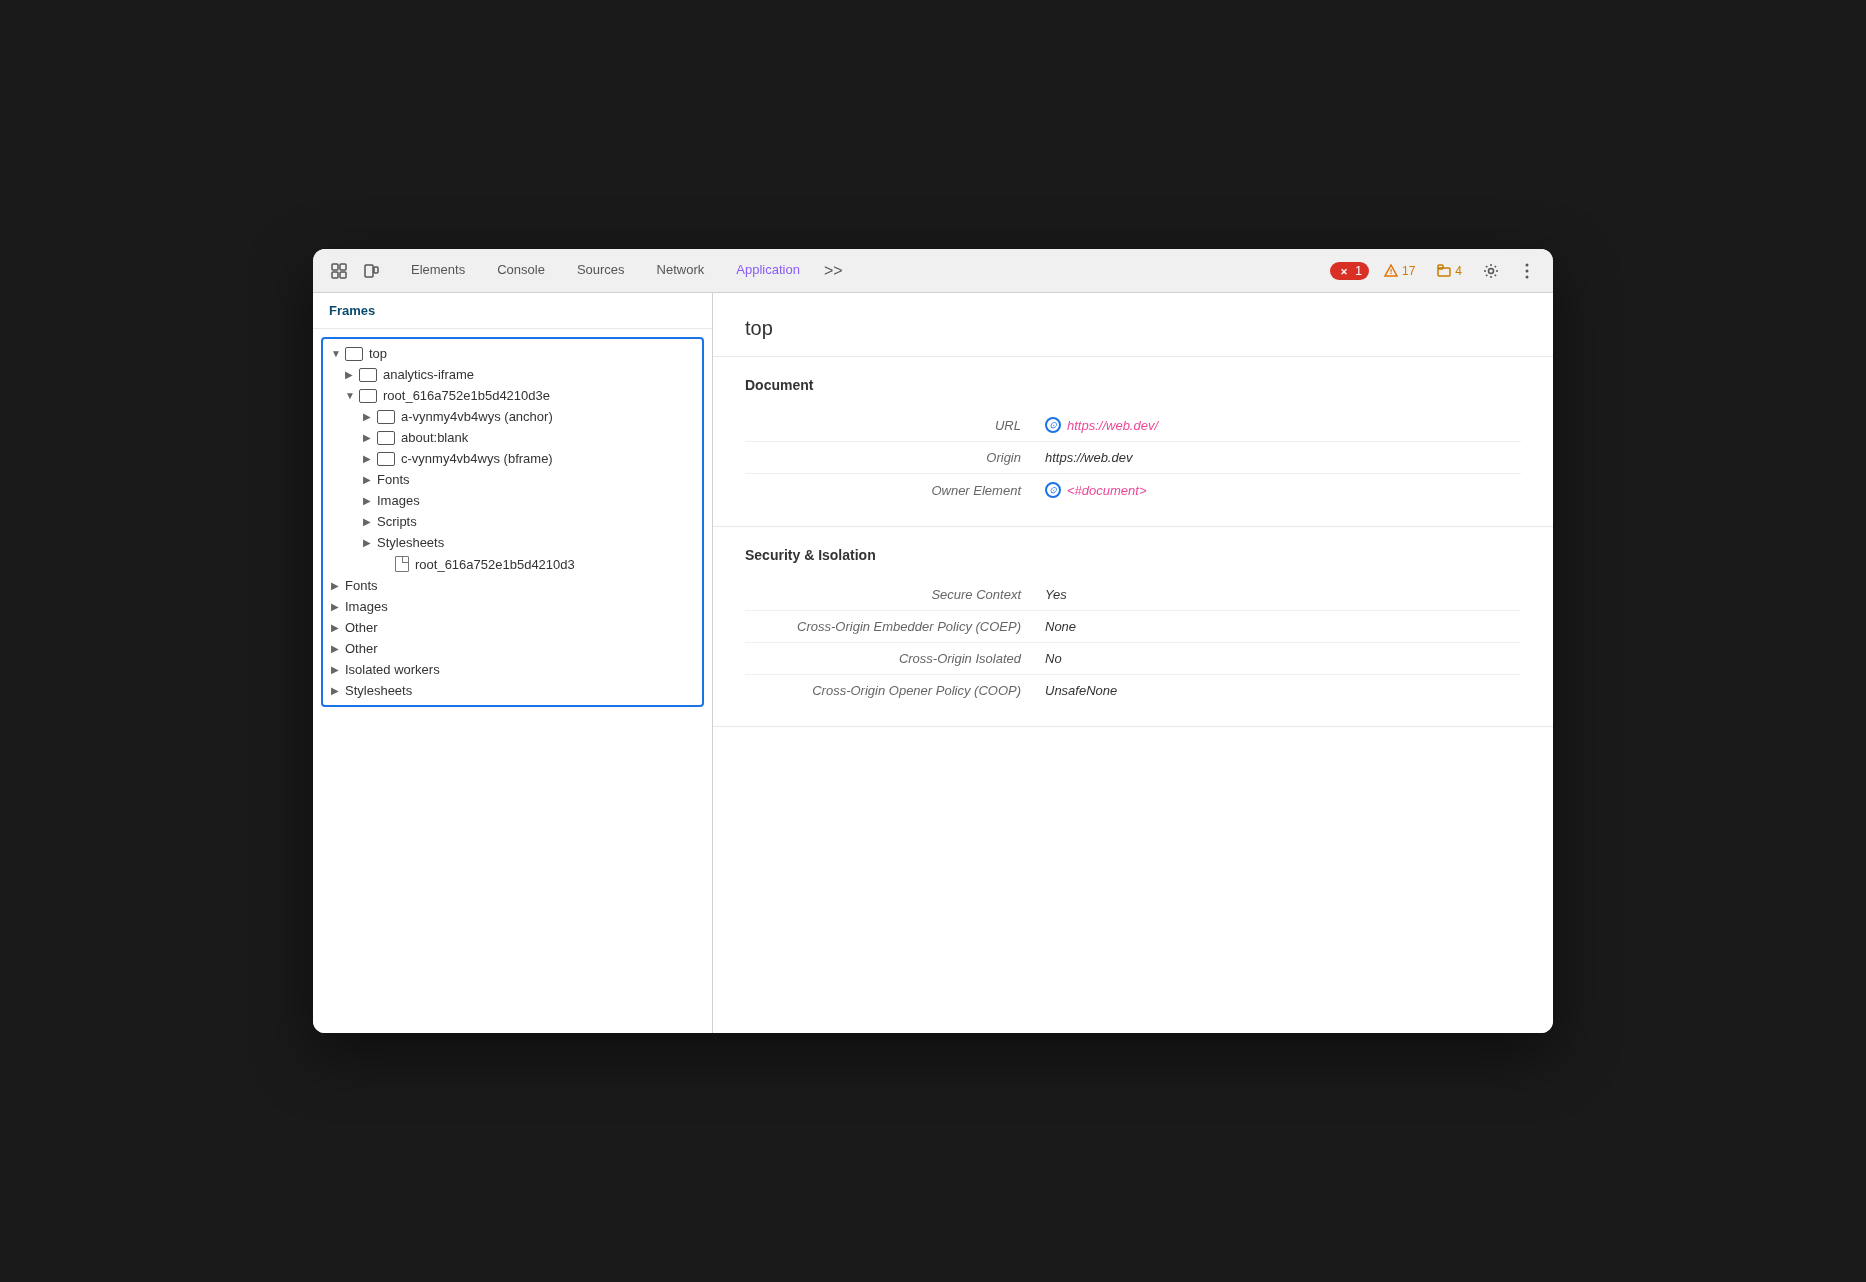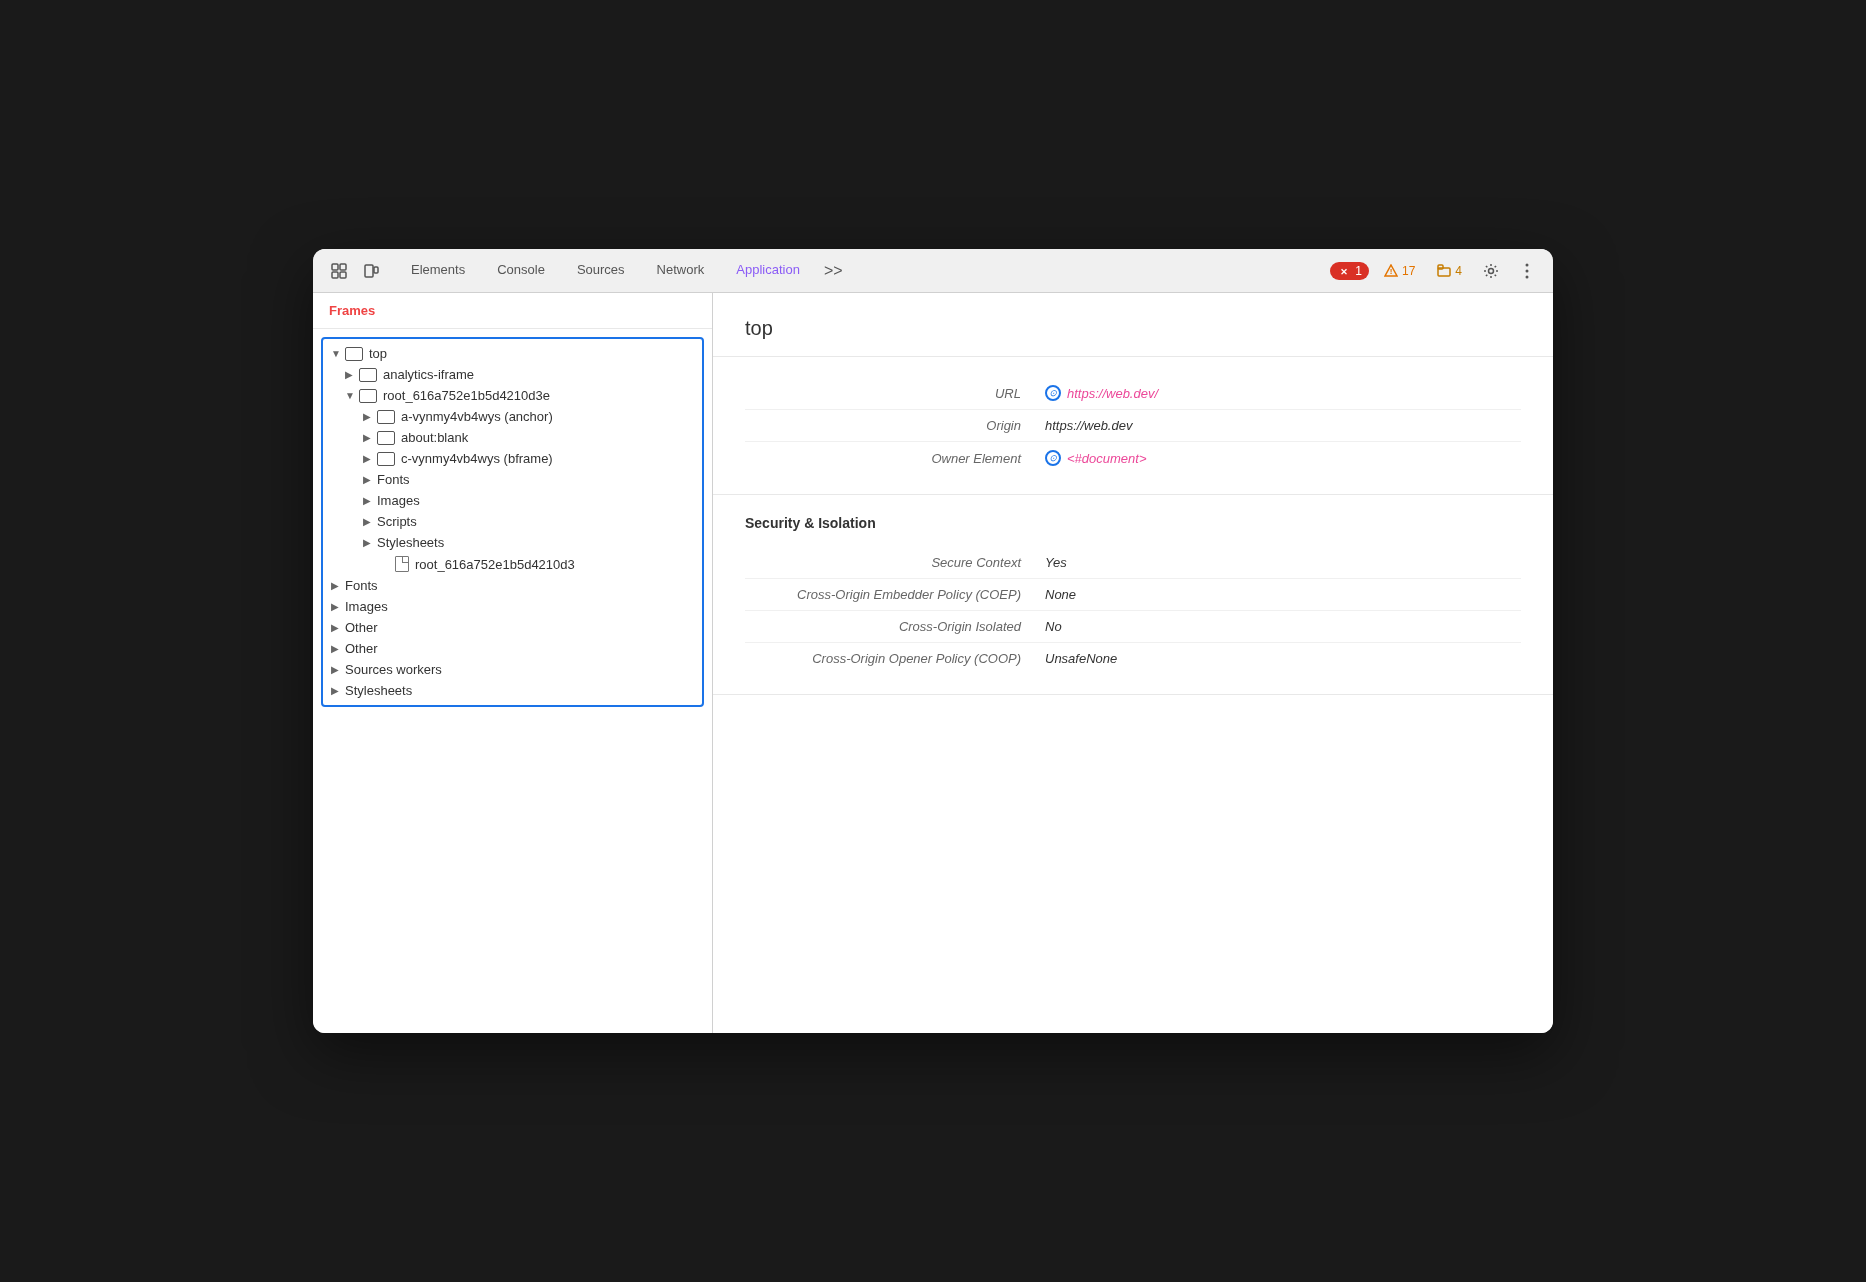--- a/index.html
+++ b/index.html
@@ -147,21 +147,21 @@
       width: 400px;
       border-right: 1px solid #d0d0d0;
       background: #fff;
       overflow-y: auto;
       flex-shrink: 0;
     }
     .sidebar-header {
       padding: 10px 16px;
       font-size: 13px;
       font-weight: 600;
-      color: #ef4444;
+      color: #0c4a6e;
       border-bottom: 1px solid #e8e8e8;
     }
     .frames-tree {
       padding: 8px;
     }
     .tree-box {
       border: 2px solid #1a73e8;
       border-radius: 4px;
       padding: 4px;
     }
@@ -429,35 +429,36 @@
             <span>Other</span>
           </div>
 
           <div class="tree-item">
             <span class="arrow">▶</span>
             <span>Other</span>
           </div>
 
           <div class="tree-item">
             <span class="arrow">▶</span>
-            <span>Sources workers</span>
+            <span>Isolated workers</span>
           </div>
 
           <div class="tree-item">
             <span class="arrow">▶</span>
             <span>Stylesheets</span>
           </div>
         </div>
       </div>
     </div>
 
     <div class="main-content">
       <div class="page-title">top</div>
 
       <div class="section">
+        <div class="section-title">Document</div>
 
         <div class="prop-row">
           <div class="prop-label">URL</div>
           <div class="prop-value">
             <span class="circle-icon">⊙</span>
             <a>https://web.dev/</a>
           </div>
         </div>
 
         <div class="prop-row">

